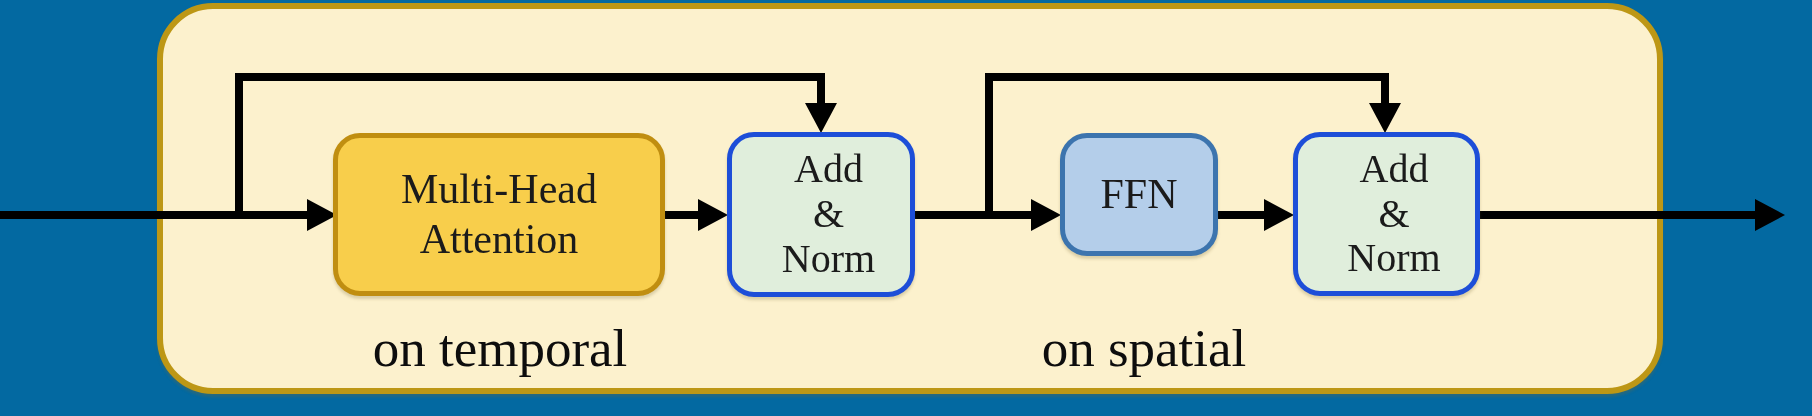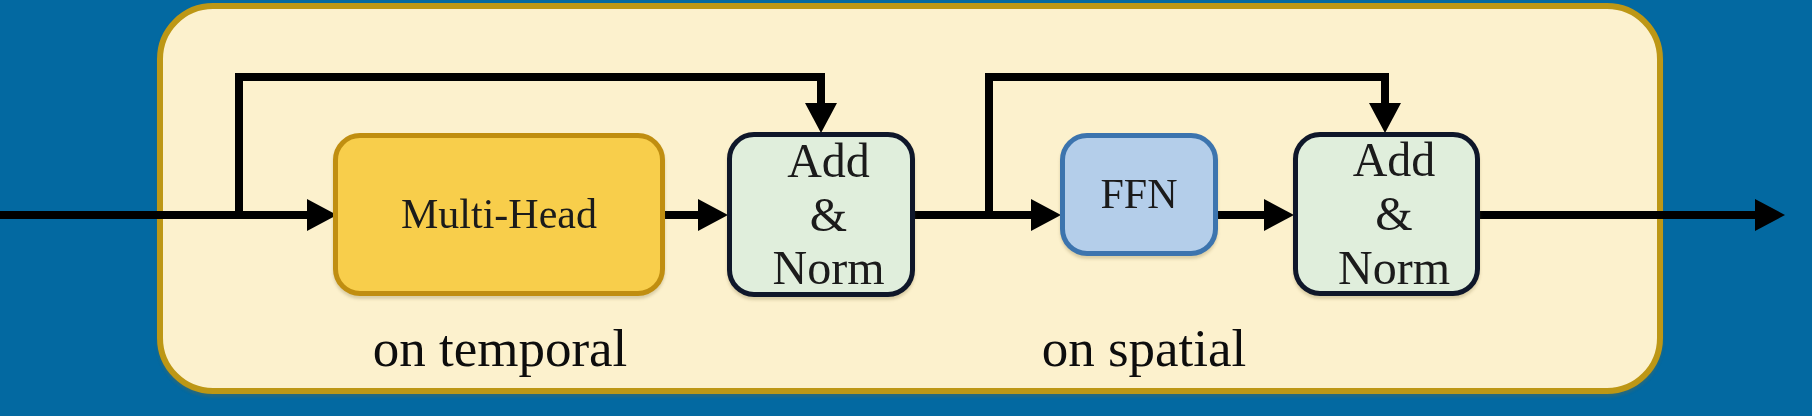--- a/index.html
+++ b/index.html
@@ -58,22 +58,22 @@
   .box span { display: block; }
   .box-mha {
     left: 333px; top: 133px;
     width: 332px; height: 163px;
     background: #F8CE4B;
     border: 5px solid #C08E10;
     font-size: 42px;
   }
   .box-addnorm {
     background: #E0EEDC;
-    border: 5px solid #0f172a;
-    font-size: 48px;
+    border: 5px solid #1d4ed8;
+    font-size: 40px;
     line-height: 1.12;
     padding-left: 15px;
   }
   .box-an1 { left: 727px; top: 132px; width: 188px; height: 165px; }
   .box-an2 { left: 1293px; top: 132px; width: 187px; height: 164px; }
   .box-ffn {
     left: 1060px; top: 133px;
     width: 158px; height: 123px;
     background: #B4CEEA;
     border: 5px solid #3C74AE;
@@ -140,20 +140,21 @@
   <div class="ah-right" id="an1-ffn-head"></div>
 
   <div class="line" id="ffn-an2-line"></div>
   <div class="ah-right" id="ffn-an2-head"></div>
 
   <div class="line" id="out-line"></div>
   <div class="ah-right" id="out-head"></div>
 
   <div class="box box-mha">
     <span>Multi-Head</span>
+    <span>Attention</span>
   </div>
 
   <div class="box box-addnorm box-an1">
     <span>Add</span>
     <span>&amp;</span>
     <span>Norm</span>
   </div>
 
   <div class="box box-ffn">
     <span>FFN</span>

